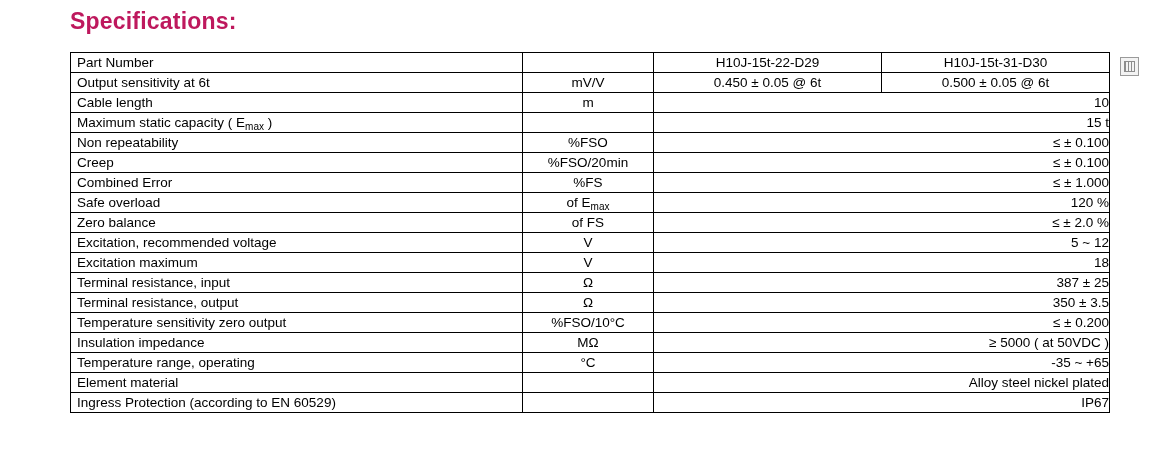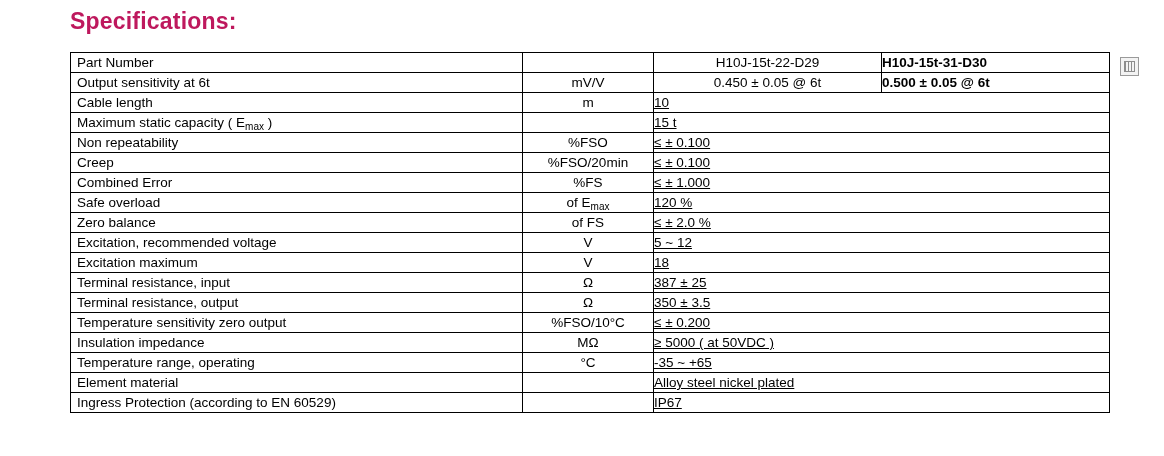--- a/index.html
+++ b/index.html
@@ -57,27 +57,26 @@
     text-align: center;
     white-space: nowrap;
   }
   .c-v1 {
     width: 227px;
     text-align: center;
     white-space: nowrap;
   }
   .c-v2 {
     width: 227px;
-    white-space: nowrap;
-    font-weight: bold;
+    text-align: center;
+    white-space: nowrap;
   }
   .c-span {
-    text-align: left;
-    white-space: nowrap;
-    text-decoration: underline;
+    text-align: right;
+    white-space: nowrap;
   }
   sub {
     font-size: 10px;
     vertical-align: baseline;
     position: relative;
     top: 3px;
   }
   .corner-icon {
     position: absolute;
     left: 1120px;

